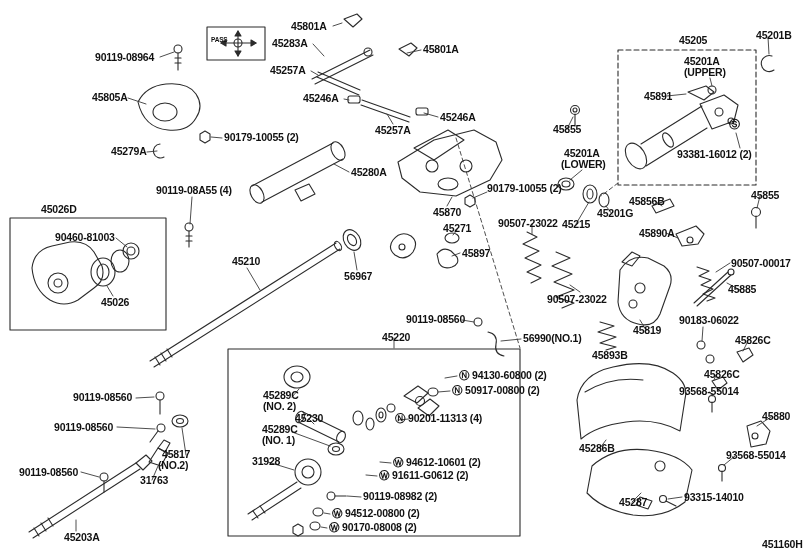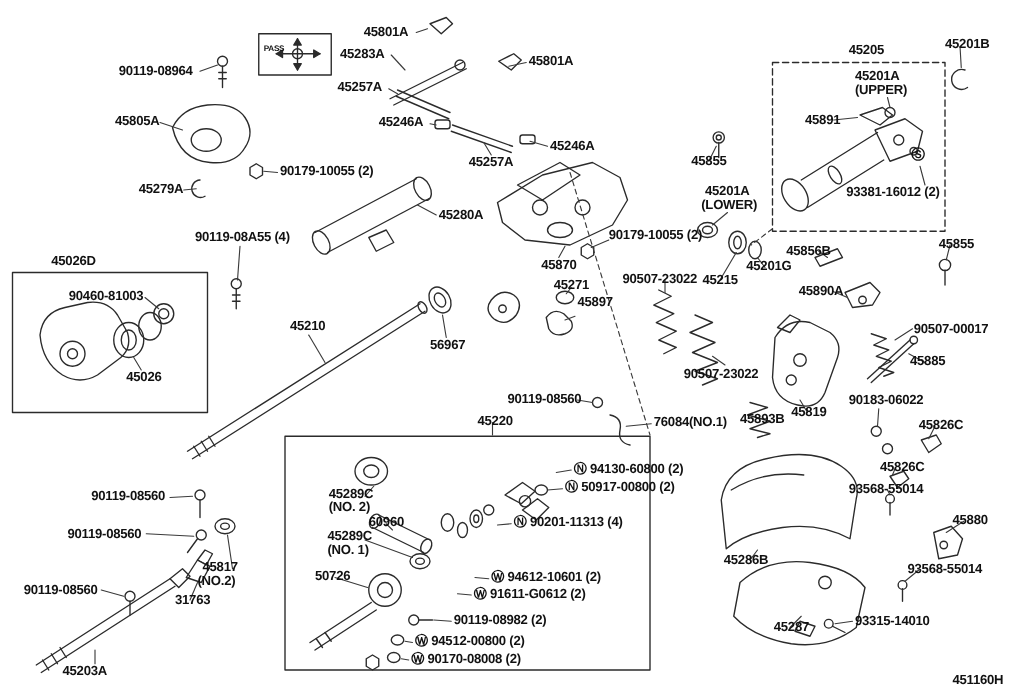--- a/index.html
+++ b/index.html
@@ -381,21 +381,21 @@
   <div class="lbl" style="left:111px;top:146px">45279A</div>
   <div class="lbl" style="left:351px;top:167px">45280A</div>
   <div class="lbl" style="left:156px;top:185px">90119-08A55 (4)</div>
   <div class="lbl" style="left:41px;top:204px">45026D</div>
   <div class="lbl" style="left:55px;top:232px">90460-81003</div>
   <div class="lbl" style="left:101px;top:297px">45026</div>
   <div class="lbl" style="left:232px;top:256px">45210</div>
   <div class="lbl" style="left:344px;top:271px">56967</div>
   <div class="lbl" style="left:433px;top:207px">45870</div>
   <div class="lbl" style="left:443px;top:223px">45271</div>
-  <div class="lbl" style="left:462px;top:237px">45897</div>
+  <div class="lbl" style="left:462px;top:248px">45897</div>
   <div class="lbl" style="left:487px;top:183px">90179-10055 (2)</div>
   <div class="lbl" style="left:562px;top:219px">45215</div>
   <div class="lbl" style="left:564px;top:148px">45201A</div>
   <div class="lbl" style="left:561px;top:159px">(LOWER)</div>
   <div class="lbl" style="left:597px;top:208px">45201G</div>
   <div class="lbl" style="left:498px;top:218px">90507-23022</div>
   <div class="lbl" style="left:553px;top:124px">45855</div>
   <div class="lbl" style="left:679px;top:35px">45205</div>
   <div class="lbl" style="left:756px;top:30px">45201B</div>
   <div class="lbl" style="left:684px;top:56px">45201A</div>
@@ -412,40 +412,40 @@
   <div class="lbl" style="left:633px;top:325px">45819</div>
   <div class="lbl" style="left:679px;top:315px">90183-06022</div>
   <div class="lbl" style="left:735px;top:335px">45826C</div>
   <div class="lbl" style="left:704px;top:369px">45826C</div>
   <div class="lbl" style="left:679px;top:386px">93568-55014</div>
   <div class="lbl" style="left:762px;top:411px">45880</div>
   <div class="lbl" style="left:726px;top:450px">93568-55014</div>
   <div class="lbl" style="left:684px;top:492px">93315-14010</div>
   <div class="lbl" style="left:619px;top:497px">45287</div>
   <div class="lbl" style="left:579px;top:443px">45286B</div>
-  <div class="lbl" style="left:592px;top:330px">45893B</div>
-  <div class="lbl" style="left:523px;top:333px">76084(NO.1)</div>
+  <div class="lbl" style="left:592px;top:350px">45893B</div>
+  <div class="lbl" style="left:523px;top:333px">56990(NO.1)</div>
   <div class="lbl" style="left:406px;top:314px">90119-08560</div>
   <div class="lbl" style="left:382px;top:332px">45220</div>
   <div class="lbl" style="left:459px;top:370px">Ⓝ 94130-60800 (2)</div>
   <div class="lbl" style="left:452px;top:385px">Ⓝ 50917-00800 (2)</div>
   <div class="lbl" style="left:263px;top:390px">45289C</div>
   <div class="lbl" style="left:263px;top:401px">(NO. 2)</div>
-  <div class="lbl" style="left:295px;top:413px">60960</div>
+  <div class="lbl" style="left:295px;top:413px">45230</div>
   <div class="lbl" style="left:262px;top:424px">45289C</div>
   <div class="lbl" style="left:262px;top:435px">(NO. 1)</div>
-  <div class="lbl" style="left:411px;top:413px">Ⓝ 90201-11313 (4)</div>
-  <div class="lbl" style="left:252px;top:456px">50726</div>
+  <div class="lbl" style="left:395px;top:413px">Ⓝ 90201-11313 (4)</div>
+  <div class="lbl" style="left:252px;top:456px">31928</div>
   <div class="lbl" style="left:393px;top:457px">Ⓦ 94612-10601 (2)</div>
   <div class="lbl" style="left:379px;top:470px">Ⓦ 91611-G0612 (2)</div>
   <div class="lbl" style="left:363px;top:491px">90119-08982 (2)</div>
   <div class="lbl" style="left:332px;top:508px">Ⓦ 94512-00800 (2)</div>
   <div class="lbl" style="left:329px;top:522px">Ⓦ 90170-08008 (2)</div>
   <div class="lbl" style="left:73px;top:392px">90119-08560</div>
   <div class="lbl" style="left:54px;top:422px">90119-08560</div>
   <div class="lbl" style="left:162px;top:449px">45817</div>
   <div class="lbl" style="left:158px;top:460px">(NO.2)</div>
   <div class="lbl" style="left:140px;top:475px">31763</div>
   <div class="lbl" style="left:19px;top:467px">90119-08560</div>
-  <div class="lbl" style="left:50px;top:532px">45203A</div>
+  <div class="lbl" style="left:64px;top:532px">45203A</div>
 
   <div class="lbl" style="left:762px;top:539px">451160H</div>
 </div>
 
 </body></html>

